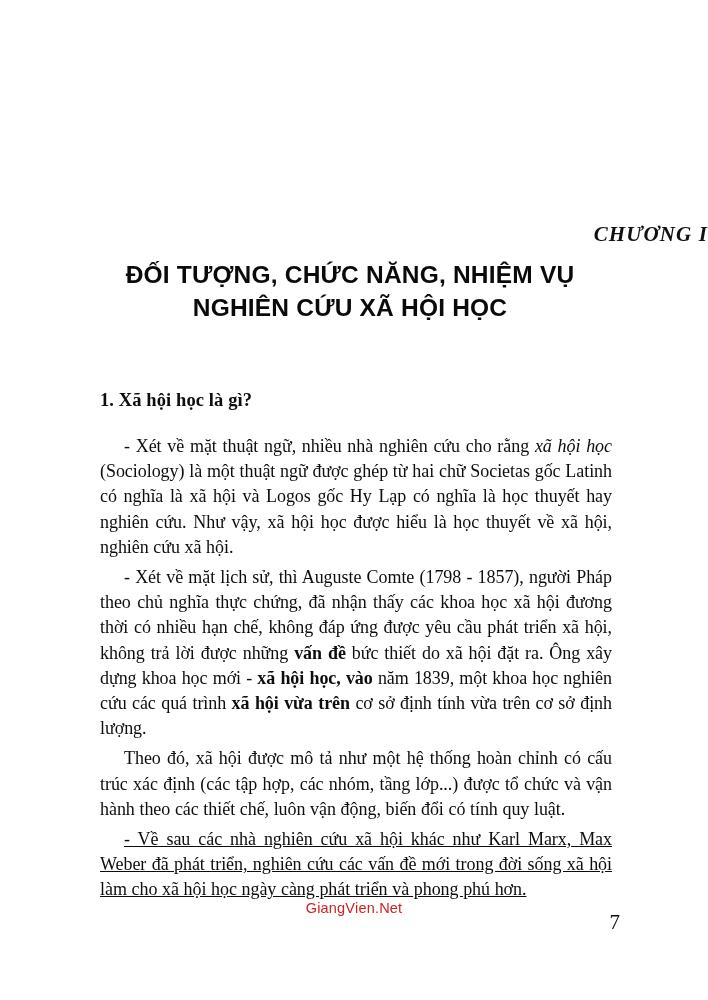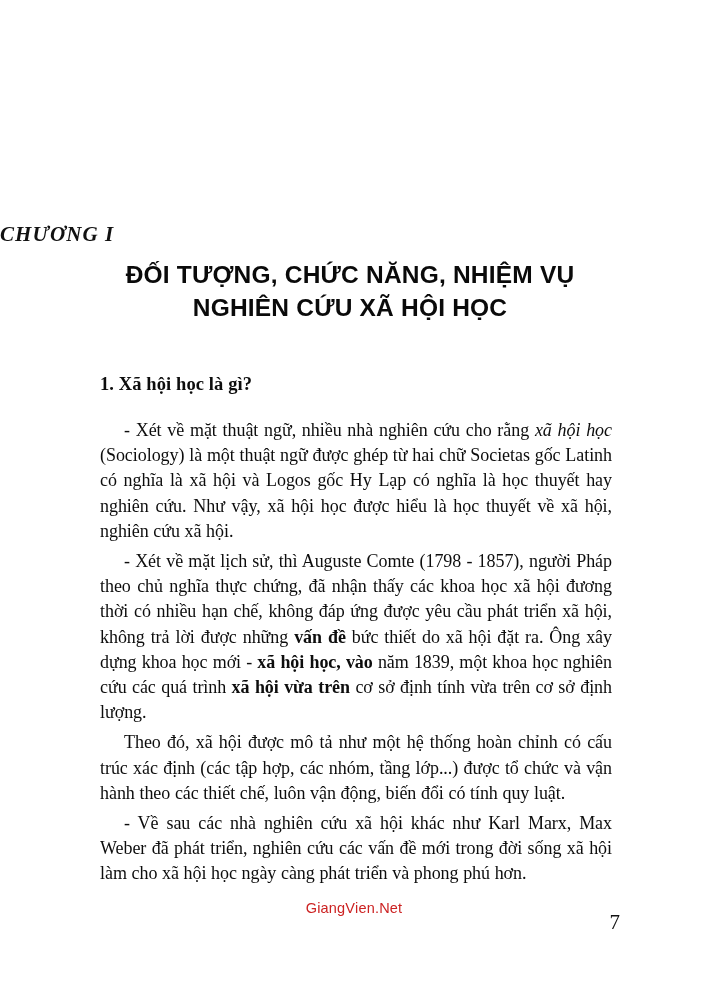--- a/index.html
+++ b/index.html
@@ -23,21 +23,21 @@
     height: 1000px;
     box-sizing: border-box;
   }
 
   
   .chapter-label {
     position: absolute;
     top: 222px;
     left: 0;
     width: 708px;
-    text-align: left;
+    text-align: right;
     font-family: "Liberation Serif", "DejaVu Serif", serif;
     font-style: italic;
     font-weight: 700;
     font-size: 21px;
     letter-spacing: 1.1px;
     color: #111;
   }
 
   
   .chapter-title {
@@ -63,35 +63,35 @@
     top: 372px;
     left: 100px;
     width: 512px;
   }
 
   .section-heading {
     font-family: "Liberation Serif", "DejaVu Serif", serif;
     font-weight: 700;
     font-size: 18.5px;
     line-height: 24px;
-    margin: 0 0 22px 0;
+    margin: 16px 0 22px 0;
     letter-spacing: 0.1px;
   }
 
   p.para {
     margin: 0 0 5px 0;
     font-size: 18px;
     line-height: 25.2px;
     text-align: justify;
     text-justify: inter-word;
     text-indent: 24px;
     letter-spacing: -0.05px;
     word-spacing: 0.2px;
   }
-  p.para:last-child { margin-bottom: 3px; }
+  p.para:last-child { margin-bottom: 3px; text-decoration: underline; }
 
   .it { font-style: italic; }
   .bd { font-weight: 700; }
 
   
   .page-number {
     position: absolute;
     top: 910px;
     left: 0;
     width: 708px;

